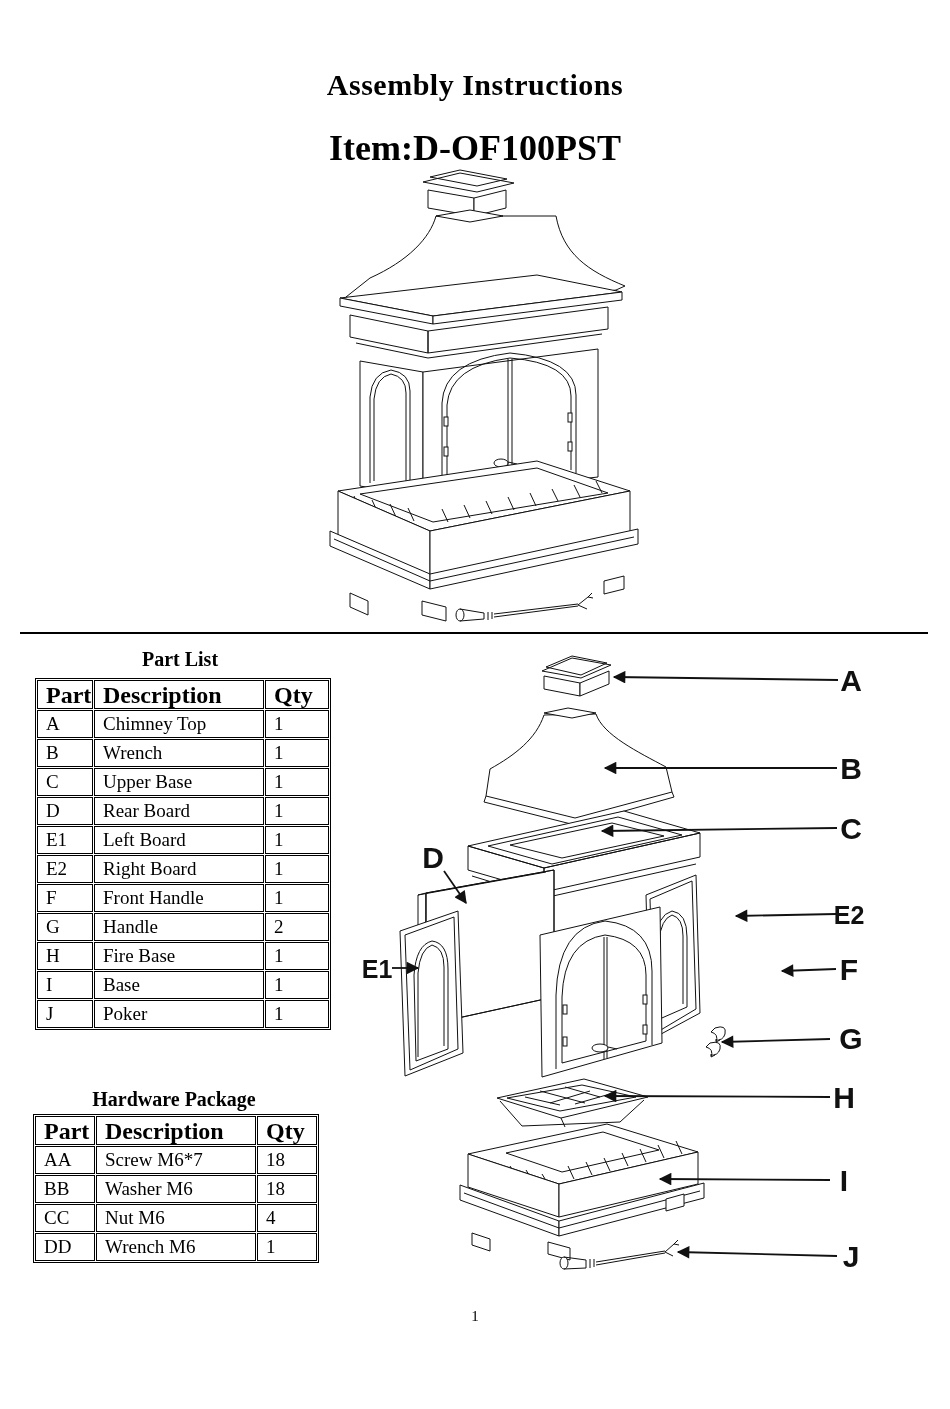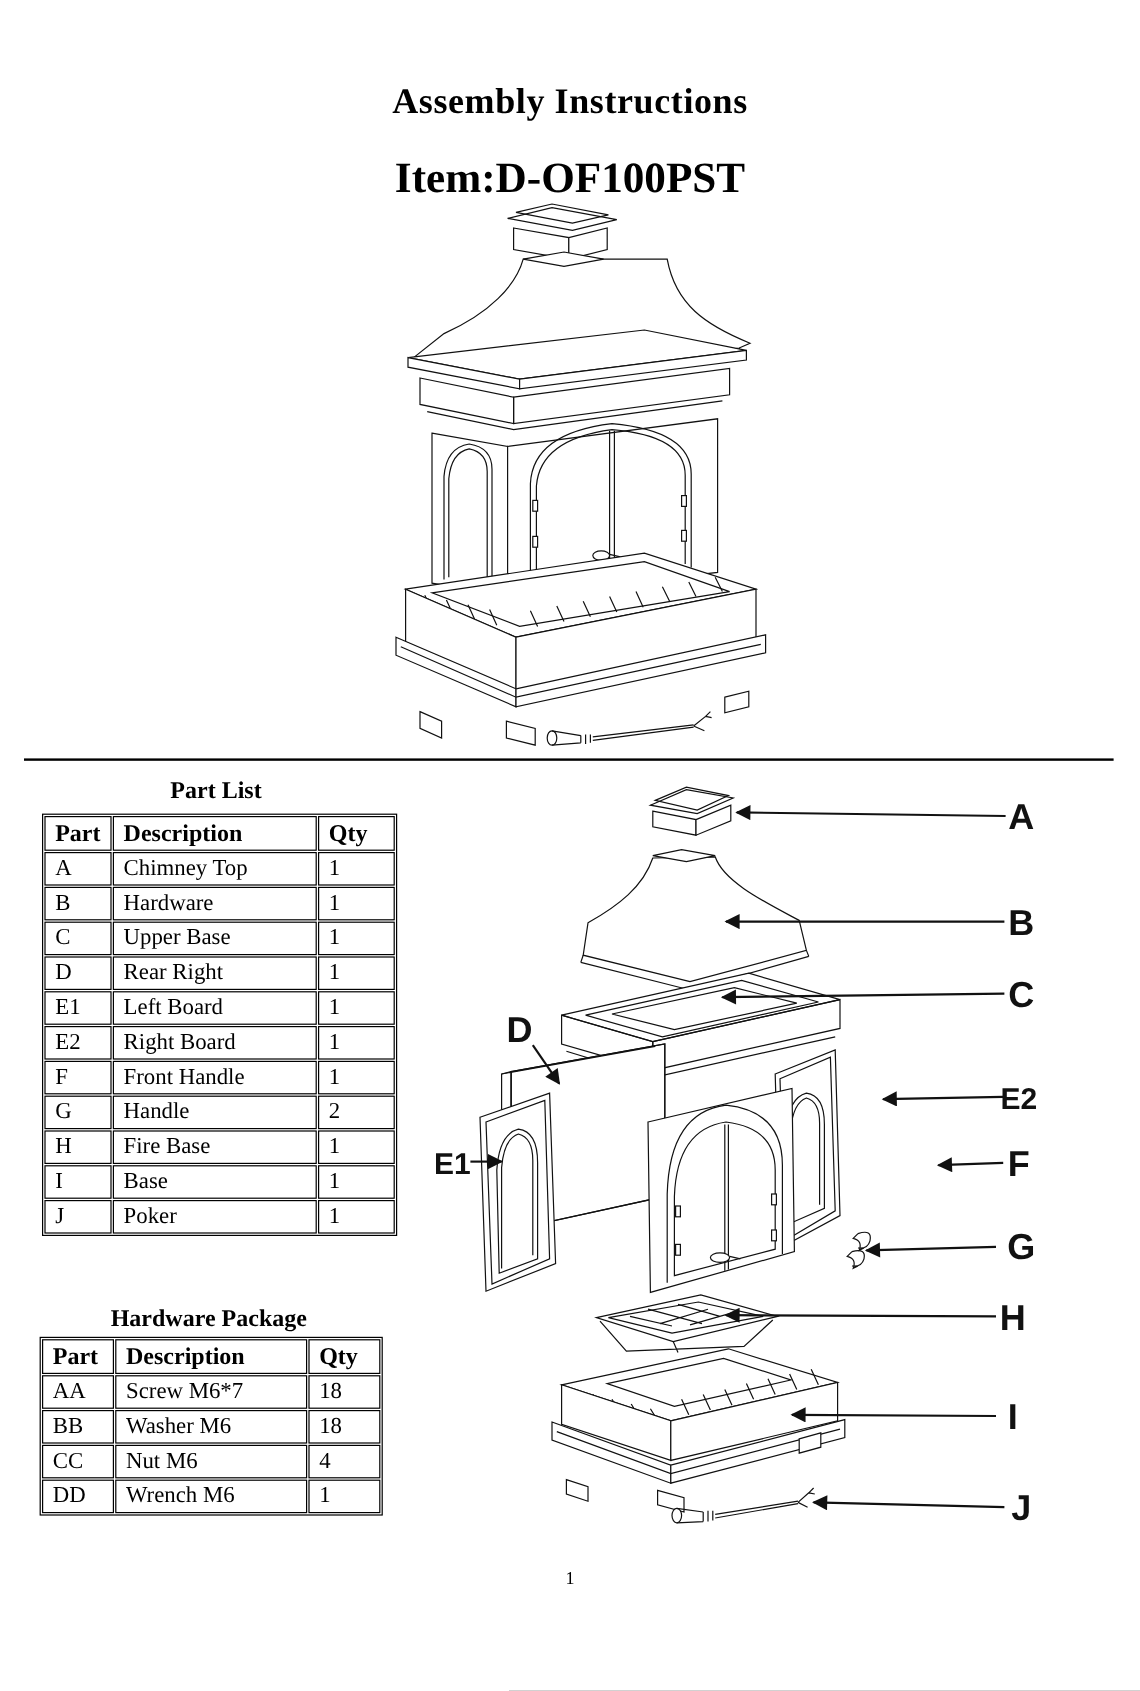--- a/index.html
+++ b/index.html
@@ -13,21 +13,21 @@
   .tbl-title{position:absolute;font-size:20px;font-weight:bold;text-align:center;}
   .pl-title{top:648px;left:35px;width:290px;text-align:center;}
   .hw-title{top:1088px;left:33px;width:282px;}
   table.ptab{position:absolute;border-collapse:separate;border-spacing:1px;
              border:1px solid #000;background:#fff;}
   .pl-tab{top:678px;left:35px;}
   .hw-tab{top:1114px;left:33px;}
   table.ptab th,table.ptab td{border:1px solid #000;background:#fff;
       font-family:"Liberation Serif",serif;font-size:19px;text-align:left;
       padding:0 0 0 8px;height:26px;line-height:26px;font-weight:normal;white-space:nowrap;}
-  table.ptab th{font-weight:bold;font-size:20px;height:27px;}
+  table.ptab th{font-weight:bold;font-size:24px;height:27px;}
   .pl-tab .c1{width:46px;} .pl-tab .c2{width:160px;} .pl-tab .c3{width:54px;}
   .hw-tab .c1{width:50px;} .hw-tab .c2{width:150px;} .hw-tab .c3{width:50px;}
   .page-num{position:absolute;top:1308px;left:0;width:950px;text-align:center;font-size:15px;}
   svg{position:absolute;}
   .ln{stroke:#111;stroke-width:1;fill:none;}
   .lnw{stroke:#111;stroke-width:1;fill:#fff;}
   .lead{stroke:#111;stroke-width:1.8;fill:none;}
   .dlabel{font-family:"Liberation Sans",sans-serif;font-weight:bold;font-size:30px;fill:#111;}
   .dlabel-sm{font-family:"Liberation Sans",sans-serif;font-weight:bold;font-size:25px;fill:#111;}
 </style>
@@ -120,31 +120,31 @@
       <th class="c2">Description</th>
       <th class="c3">Qty</th>
     </tr>
     <tr>
           <td>A</td>
           <td>Chimney Top</td>
           <td>1</td>
         </tr>
     <tr>
           <td>B</td>
-          <td>Hardware</td>
+          <td>Wrench</td>
           <td>1</td>
         </tr>
     <tr>
           <td>C</td>
           <td>Upper Base</td>
           <td>1</td>
         </tr>
     <tr>
           <td>D</td>
-          <td>Rear Right</td>
+          <td>Rear Board</td>
           <td>1</td>
         </tr>
     <tr>
           <td>E1</td>
           <td>Left Board</td>
           <td>1</td>
         </tr>
     <tr>
           <td>E2</td>
           <td>Right Board</td>

